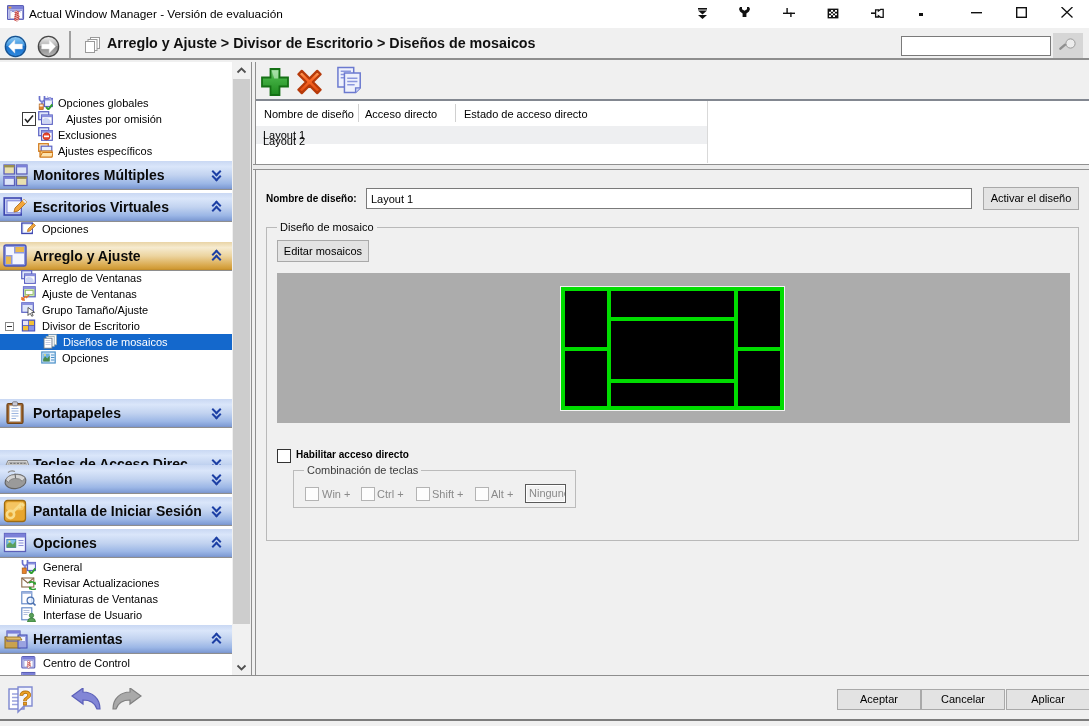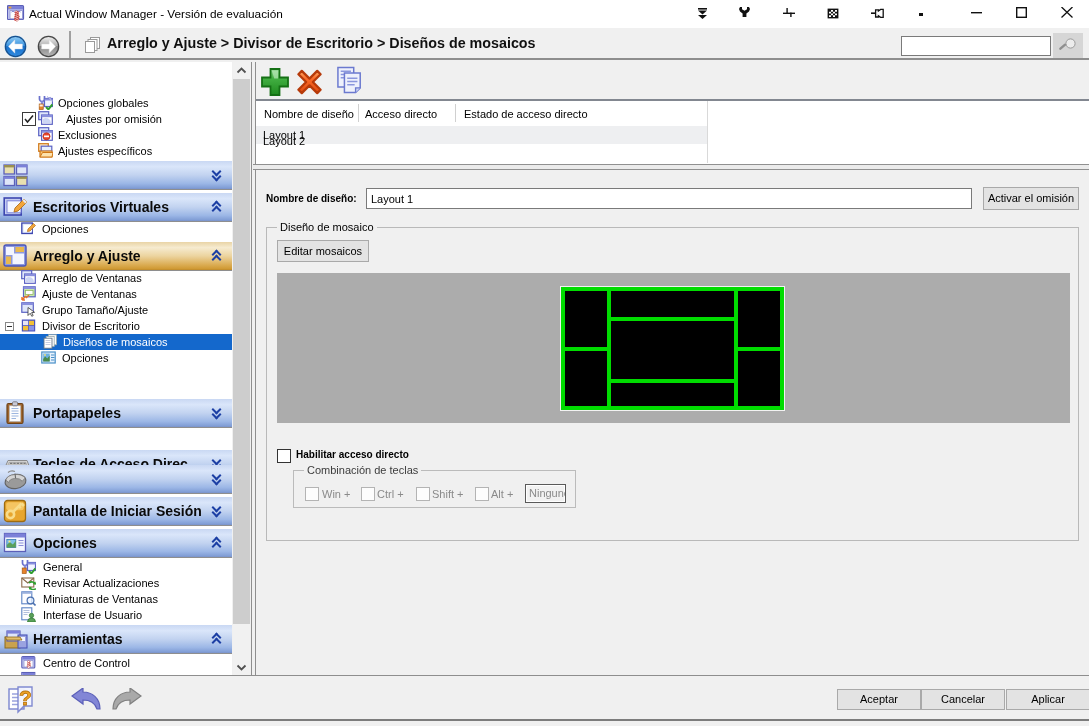--- a/index.html
+++ b/index.html
@@ -216,20 +216,21 @@
       <svg class="hicon" width="26" height="25" viewBox="0 0 26 25">
 <rect x="1" y="2" width="10.5" height="9" fill="#e8e0b0" stroke="#5b5fb8" stroke-width="1.3"></rect>
 <rect x="13.5" y="2" width="10.5" height="9" fill="#dfe6f8" stroke="#5b5fb8" stroke-width="1.3"></rect>
 <rect x="1" y="13.5" width="10.5" height="9" fill="#dfe6f8" stroke="#5b5fb8" stroke-width="1.3"></rect>
 <rect x="13.5" y="13.5" width="10.5" height="9" fill="#e8e0b0" stroke="#5b5fb8" stroke-width="1.3"></rect>
 <rect x="1" y="2" width="10.5" height="2.4" fill="#9a8f50"></rect>
 <rect x="13.5" y="2" width="10.5" height="2.4" fill="#7b80d8"></rect>
 <rect x="1" y="13.5" width="10.5" height="2.4" fill="#7b80d8"></rect>
 <rect x="13.5" y="13.5" width="10.5" height="2.4" fill="#9a8f50"></rect>
 </svg>
+      <span class="htxt">Monitores Múltiples</span>
       <span class="chev down"></span>
     </div>
   <div class="hdr" style="top:131px;">
       <svg class="hicon" width="26" height="25" viewBox="0 0 26 25">
 <rect x="1.2" y="3" width="17" height="17" fill="#c5cdf0" stroke="#3c46b0" stroke-width="1.6"></rect>
 <rect x="4" y="5.8" width="14" height="12" fill="#f4f7ff" stroke="#7a82d8" stroke-width="1"></rect>
 <path d="M21 4 l3 3 -9 9 -4 1 1 -4z" fill="#f2a53a" stroke="#b0701a" stroke-width="0.9"></path>
 <path d="M21 4 l3 3 -1.6 1.6 -3 -3z" fill="#e8e8ee"></path>
 </svg>
       <span class="htxt">Escritorios Virtuales</span>
@@ -454,21 +455,21 @@
 <div class="abs colsep" style="left:358px;"></div>
 <div class="abs colsep" style="left:455px;"></div>
 <div class="abs" id="rowhl"></div>
 <div class="abs" id="colend"></div>
 <div class="abs cell" style="top:126px;">Layout 1</div>
 <div class="abs cell" style="top:132px;">Layout 2</div>
 <div class="abs" id="splitter"></div>
 
 <div class="abs label12" style="left:266px; top:193px;">Nombre de diseño:</div>
 <input class="abs" id="nameinput" value="Layout 1" style="">
-<div class="abs btn" style="left:983px; top:187px; width:96px; height:23px; line-height:21px;">Activar el omisión</div>
+<div class="abs btn" style="left:983px; top:187px; width:96px; height:23px; line-height:21px;">Activar el diseño</div>
 <div class="abs" id="groupbox"></div>
 <div class="abs" id="grouplabel">Diseño de mosaico</div>
 <div class="abs btn" style="left:277px; top:240px; width:92px; height:22px; line-height:20px;">Editar mosaicos</div>
 <div class="abs" id="preview"></div>
 <div class="abs" id="mosaic">
 
   <div class="gline" style="left:0; top:0; width:223px; height:4px;"></div>
   <div class="gline" style="left:0; bottom:0; width:223px; height:4px;"></div>
   <div class="gline" style="left:0; top:0; width:4px; height:123px;"></div>
   <div class="gline" style="right:0; top:0; width:4px; height:123px;"></div>

